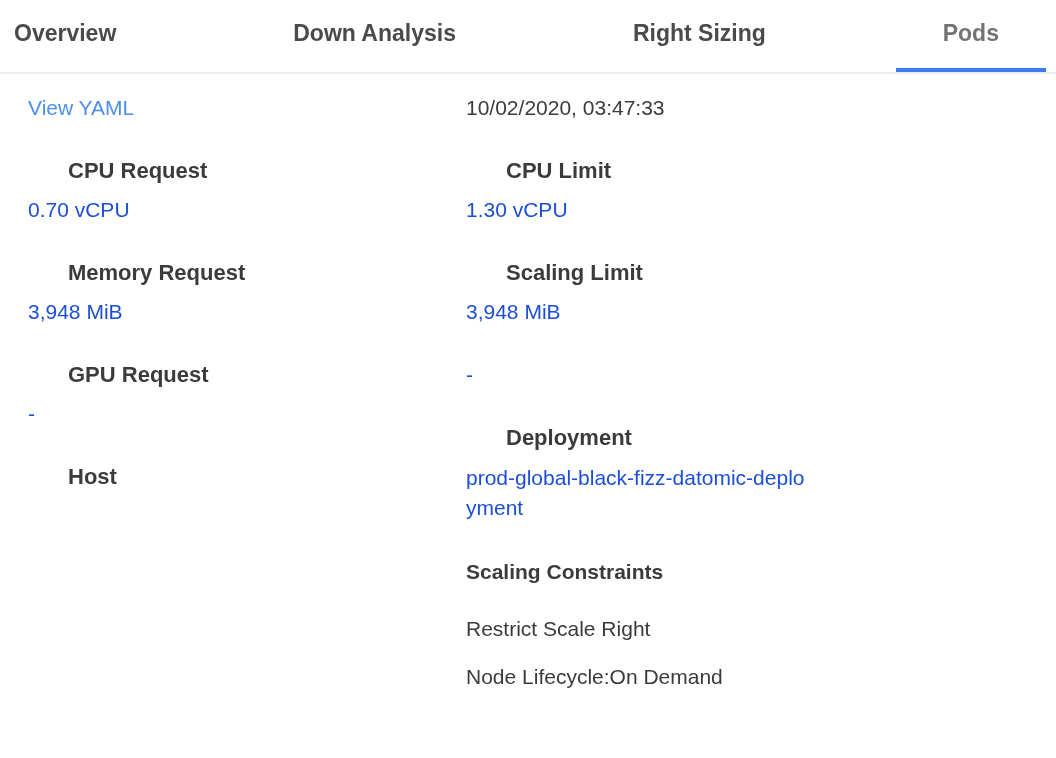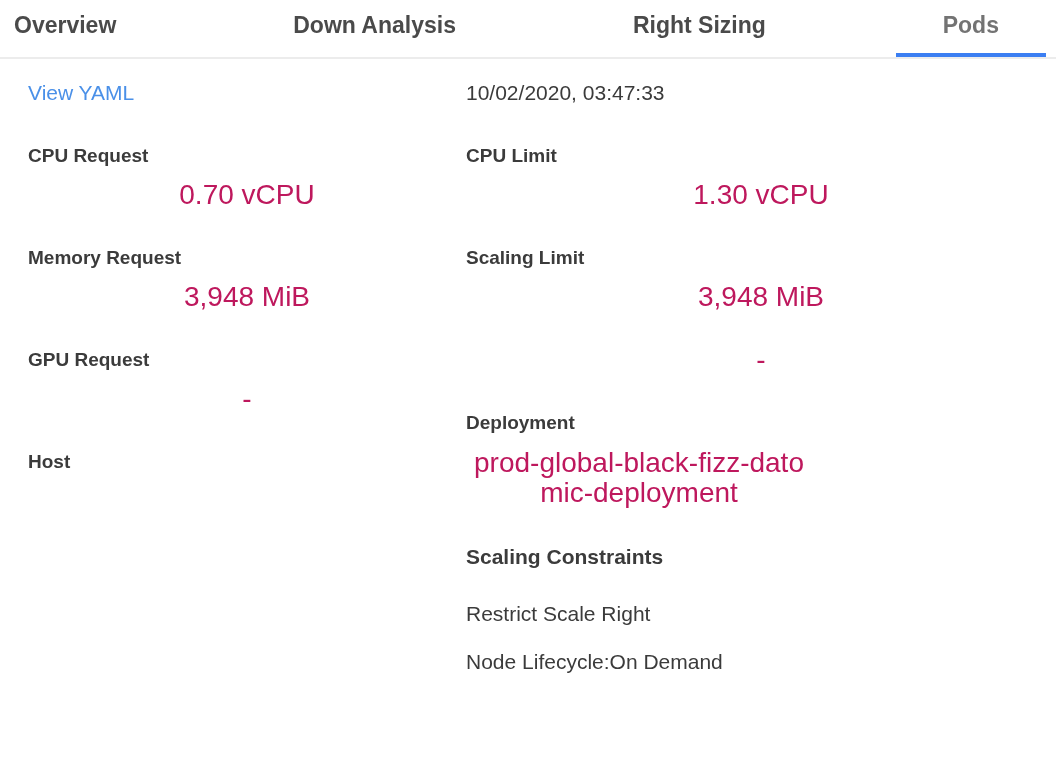--- a/index.html
+++ b/index.html
@@ -9,21 +9,21 @@
     font-family: "Liberation Sans", "DejaVu Sans", sans-serif;
     color: #3b3b3b;
     overflow: hidden;
   }
 
   
   .tabs {
     display: flex;
     justify-content: space-between;
     align-items: stretch;
-    height: 59px;
+    height: 74px;
     padding: 0 10px 0 14px;
     border-bottom: 2px solid #ececec;
     background: #ffffff;
   }
   .tab {
     display: flex;
     align-items: center;
     padding: 0 47px 6px 47px;
     position: relative;
     font-size: 23px;
@@ -53,31 +53,31 @@
   .row-top { line-height: 28px; font-size: 21px; }
 
   .link {
     color: #4a90e8;
     text-decoration: none;
     cursor: pointer;
   }
 
   .field { margin-top: 35px; }
   .field-label {
-    font-size: 19px;
+    font-size: 22px;
     font-weight: 700;
     line-height: 28px;
     margin-bottom: 11px;
     color: #3b3b3b;
+    margin-left: 40px;
   }
   .field-value {
-    font-size: 28px;
+    font-size: 21px;
     line-height: 28px;
-    color: #be185d;
-    text-align: center;
+    color: #1d4ed8;
   }
   .field-value.link-value {
     line-height: 30px;
     word-break: break-all;
     display: block;
   }
   .host-width  { max-width: 310px; }
   .deploy-width { max-width: 346px; }
 
   .scaling { margin-top: 35px; }

